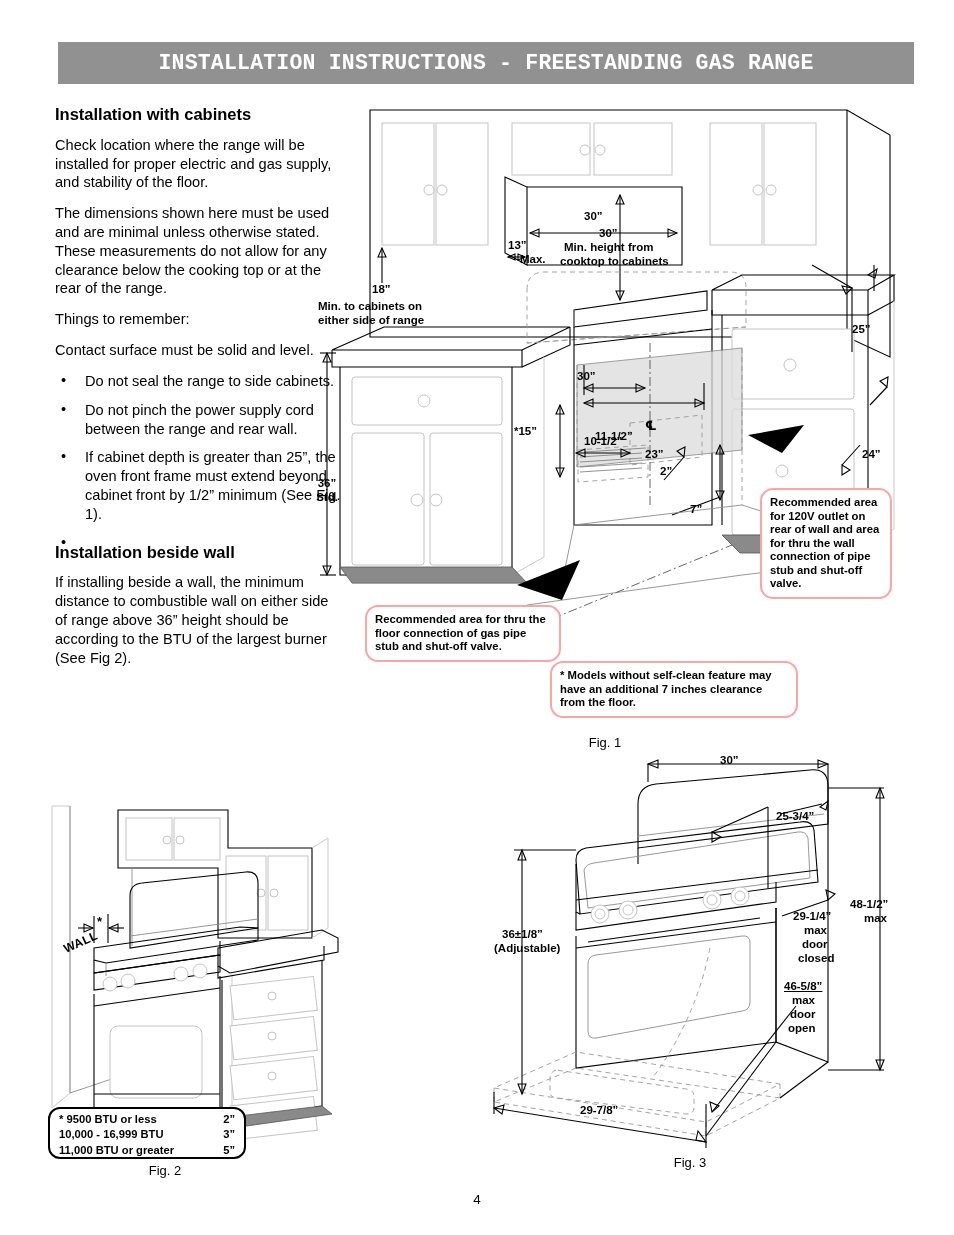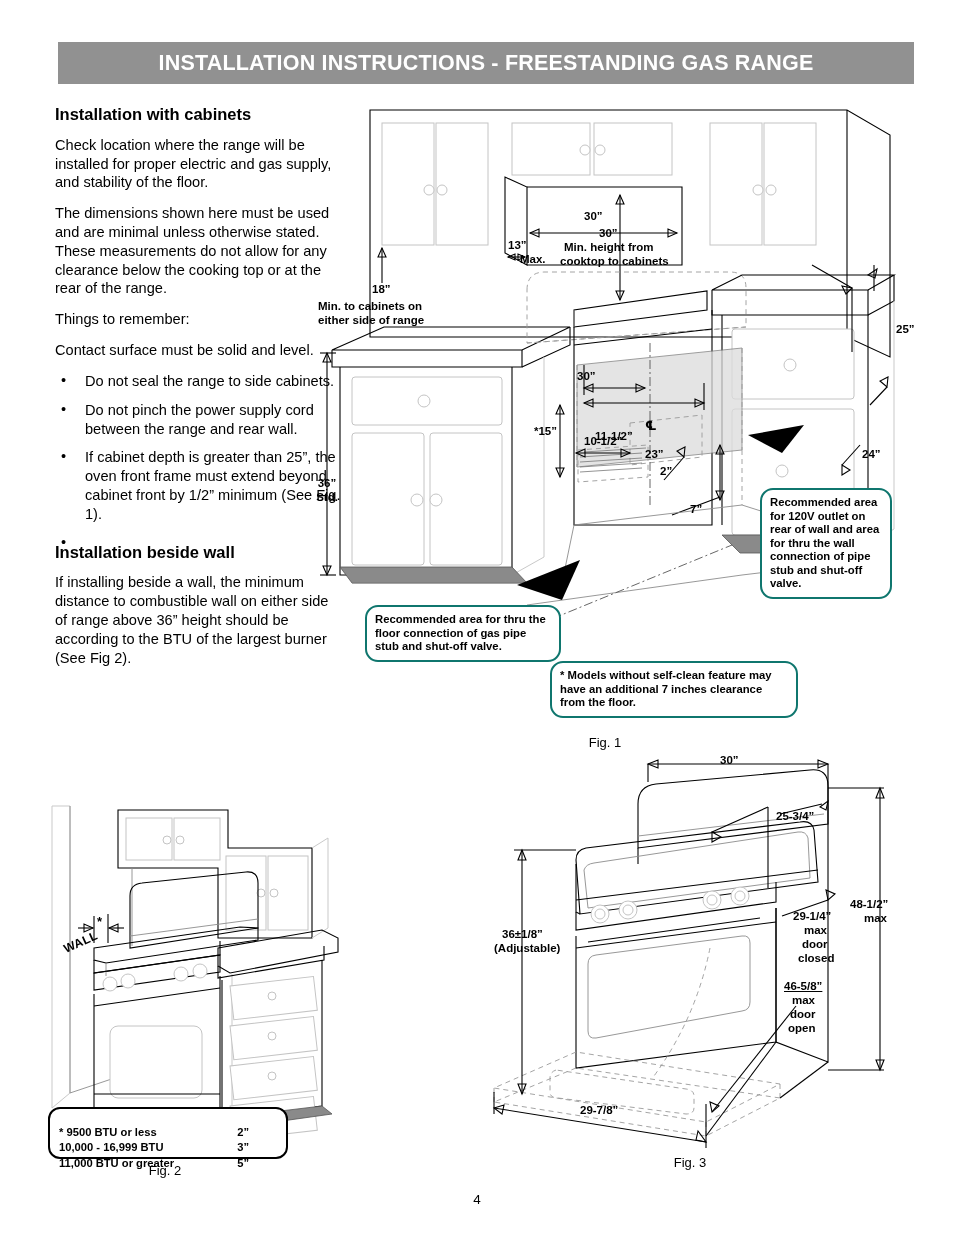--- a/index.html
+++ b/index.html
@@ -4,21 +4,21 @@
 <style>
   html,body{margin:0;padding:0;background:#fff;}
   body{
     width:954px;height:1235px;position:relative;overflow:hidden;
     font-family:"Liberation Sans","DejaVu Sans",sans-serif;
     color:#000;
   }
   
   #header-bar{
     position:absolute;left:58px;top:42px;width:856px;height:42px;
-    background:#919191;display:flex;align-items:center;justify-content:center;
+    background:#919191;display:flex;align-items:center;justify-content:center;font-family:Liberation Mono, monospace;
   }
   #header-title{
     color:#fff;font-size:21.5px;font-weight:bold;letter-spacing:.2px;
     white-space:nowrap;
   }
   
   #left-col{position:absolute;left:55px;top:105px;width:288px;}
   .h2{font-size:16.5px;font-weight:bold;margin:0 0 11px 0;line-height:1.2;}
   .para{font-size:14.6px;line-height:1.29;margin:0 0 12px 0;}
   ul.bullets{list-style:none;margin:0;padding:0;}
@@ -32,34 +32,34 @@
     position:absolute;font-size:13px;text-align:center;
   }
   
   .dim{
     position:absolute;font-size:11.5px;font-weight:bold;white-space:nowrap;
     line-height:1.12;
   }
   .dim.ctr{text-align:center;}
   
   .callout{
-    position:absolute;border:2px solid #0f766e;border-radius:13px;background:#fff;
+    position:absolute;border:2px solid #fca5a5;border-radius:13px;background:#fff;
     font-size:11.3px;font-weight:bold;line-height:1.2;padding:6px 8px;
     box-sizing:border-box;
   }
   
   #fig1-wrap{position:absolute;left:312px;top:105px;width:600px;height:660px;}
   #fig1-label{left:560px;top:735px;width:90px;}
   
   #fig2-wrap{position:absolute;left:50px;top:788px;width:290px;height:400px;}
   #fig2-label{left:120px;top:1163px;width:90px;}
   #btu-box{
-    position:absolute;left:48px;top:1107px;width:240px;height:52px;
+    position:absolute;left:48px;top:1107px;width:198px;height:52px;
     border:2px solid #000;border-radius:12px;background:#fff;
-    font-size:11.2px;font-weight:bold;line-height:1.38;padding:16px 9px;
+    font-size:11.2px;font-weight:bold;line-height:1.38;padding:3px 9px;
     box-sizing:border-box;
   }
   .btu-row{display:flex;}
   .btu-row .lbl{width:150px;}
   .btu-row .val{width:40px;text-align:right;}
   
   #fig3-wrap{position:absolute;left:480px;top:752px;width:440px;height:400px;}
   #fig3-label{left:645px;top:1155px;width:90px;}
   
   #page-num{
@@ -249,33 +249,33 @@
   <div class="dim" style="left:6px;top:209px;">either side of range</div>
 
   <div class="dim" style="left:196px;top:134px;">13”</div>
   <div class="dim" style="left:188px;top:148px;padding-left:20px;">Max.</div>
 
   <div class="dim" style="left:272px;top:105px;">30”</div>
   <div class="dim" style="left:287px;top:122px;">30”</div>
   <div class="dim" style="left:252px;top:136px;">Min. height from</div>
   <div class="dim" style="left:248px;top:150px;">cooktop to cabinets</div>
 
-  <div class="dim" style="left:540px;top:218px;padding-left:44px;">25”</div>
+  <div class="dim" style="left:540px;top:218px;">25”</div>
   <div class="dim" style="left:550px;top:343px;">24”</div>
 
   <div class="dim" style="left:265px;top:265px;">30”</div>
 
   <div class="dim ctr" style="left:-2px;top:372px;width:34px;">36”</div>
   <div class="dim ctr" style="left:-2px;top:386px;width:34px;">Std.</div>
 
   <div class="dim" style="left:283px;top:325px;">11-1/2”</div>
   <div class="dim" style="left:333px;top:314px;font-size:13px;">℄</div>
   <div class="dim" style="left:333px;top:343px;">23”</div>
 
-  <div class="dim" style="left:222px;top:320px;">*15”</div>
+  <div class="dim" style="left:202px;top:320px;">*15”</div>
   <div class="dim" style="left:272px;top:330px;">10-1/2”</div>
   <div class="dim" style="left:348px;top:360px;">2”</div>
   <div class="dim" style="left:378px;top:398px;">7”</div>
 
   <div class="callout" style="left:448px;top:383px;width:132px;">Recommended area for 120V outlet on rear of wall and area for thru the wall connection of pipe stub and shut-off valve.</div>
   <div class="callout" style="left:53px;top:500px;width:196px;">Recommended area for thru the floor connection of gas pipe stub and shut-off valve.</div>
   <div class="callout" style="left:238px;top:556px;width:248px;">* Models without self-clean feature may have an additional  7 inches clearance from the floor.</div>
 </div>
 <div class="fig-label" id="fig1-label">Fig. 1</div>
 

